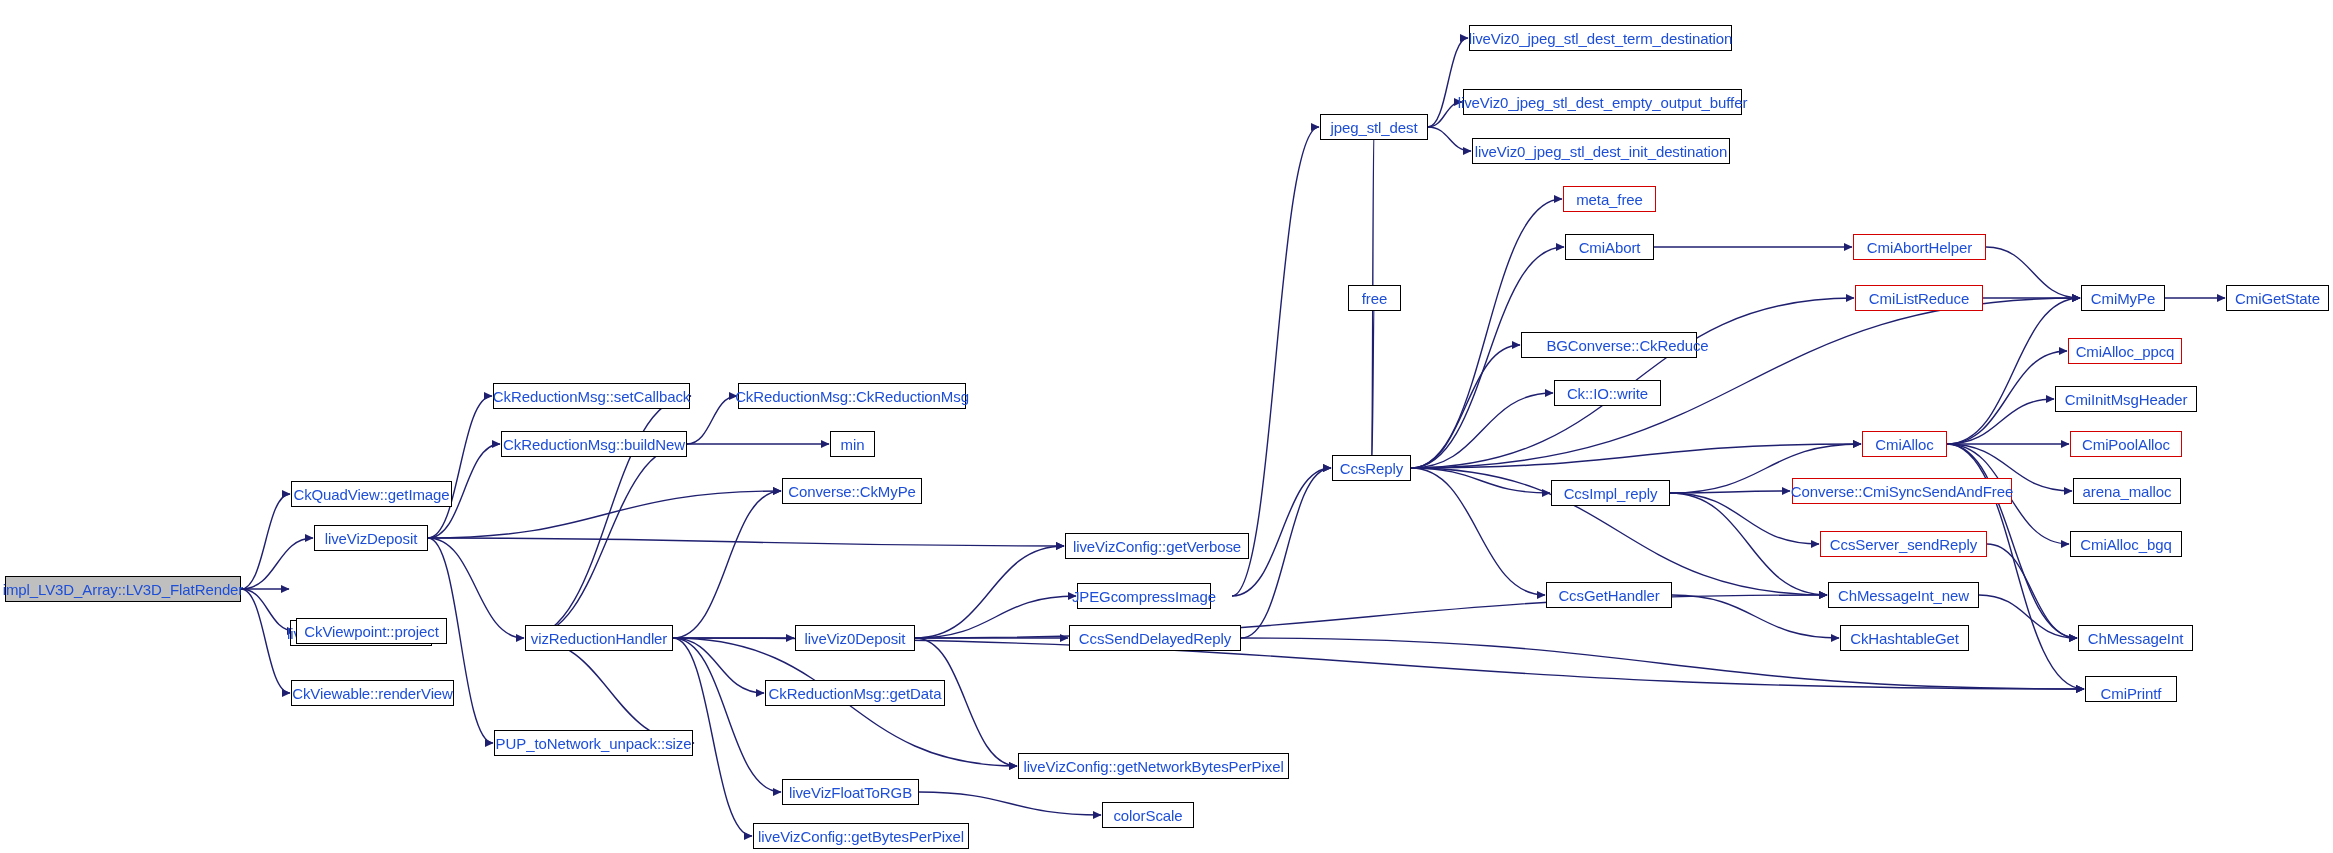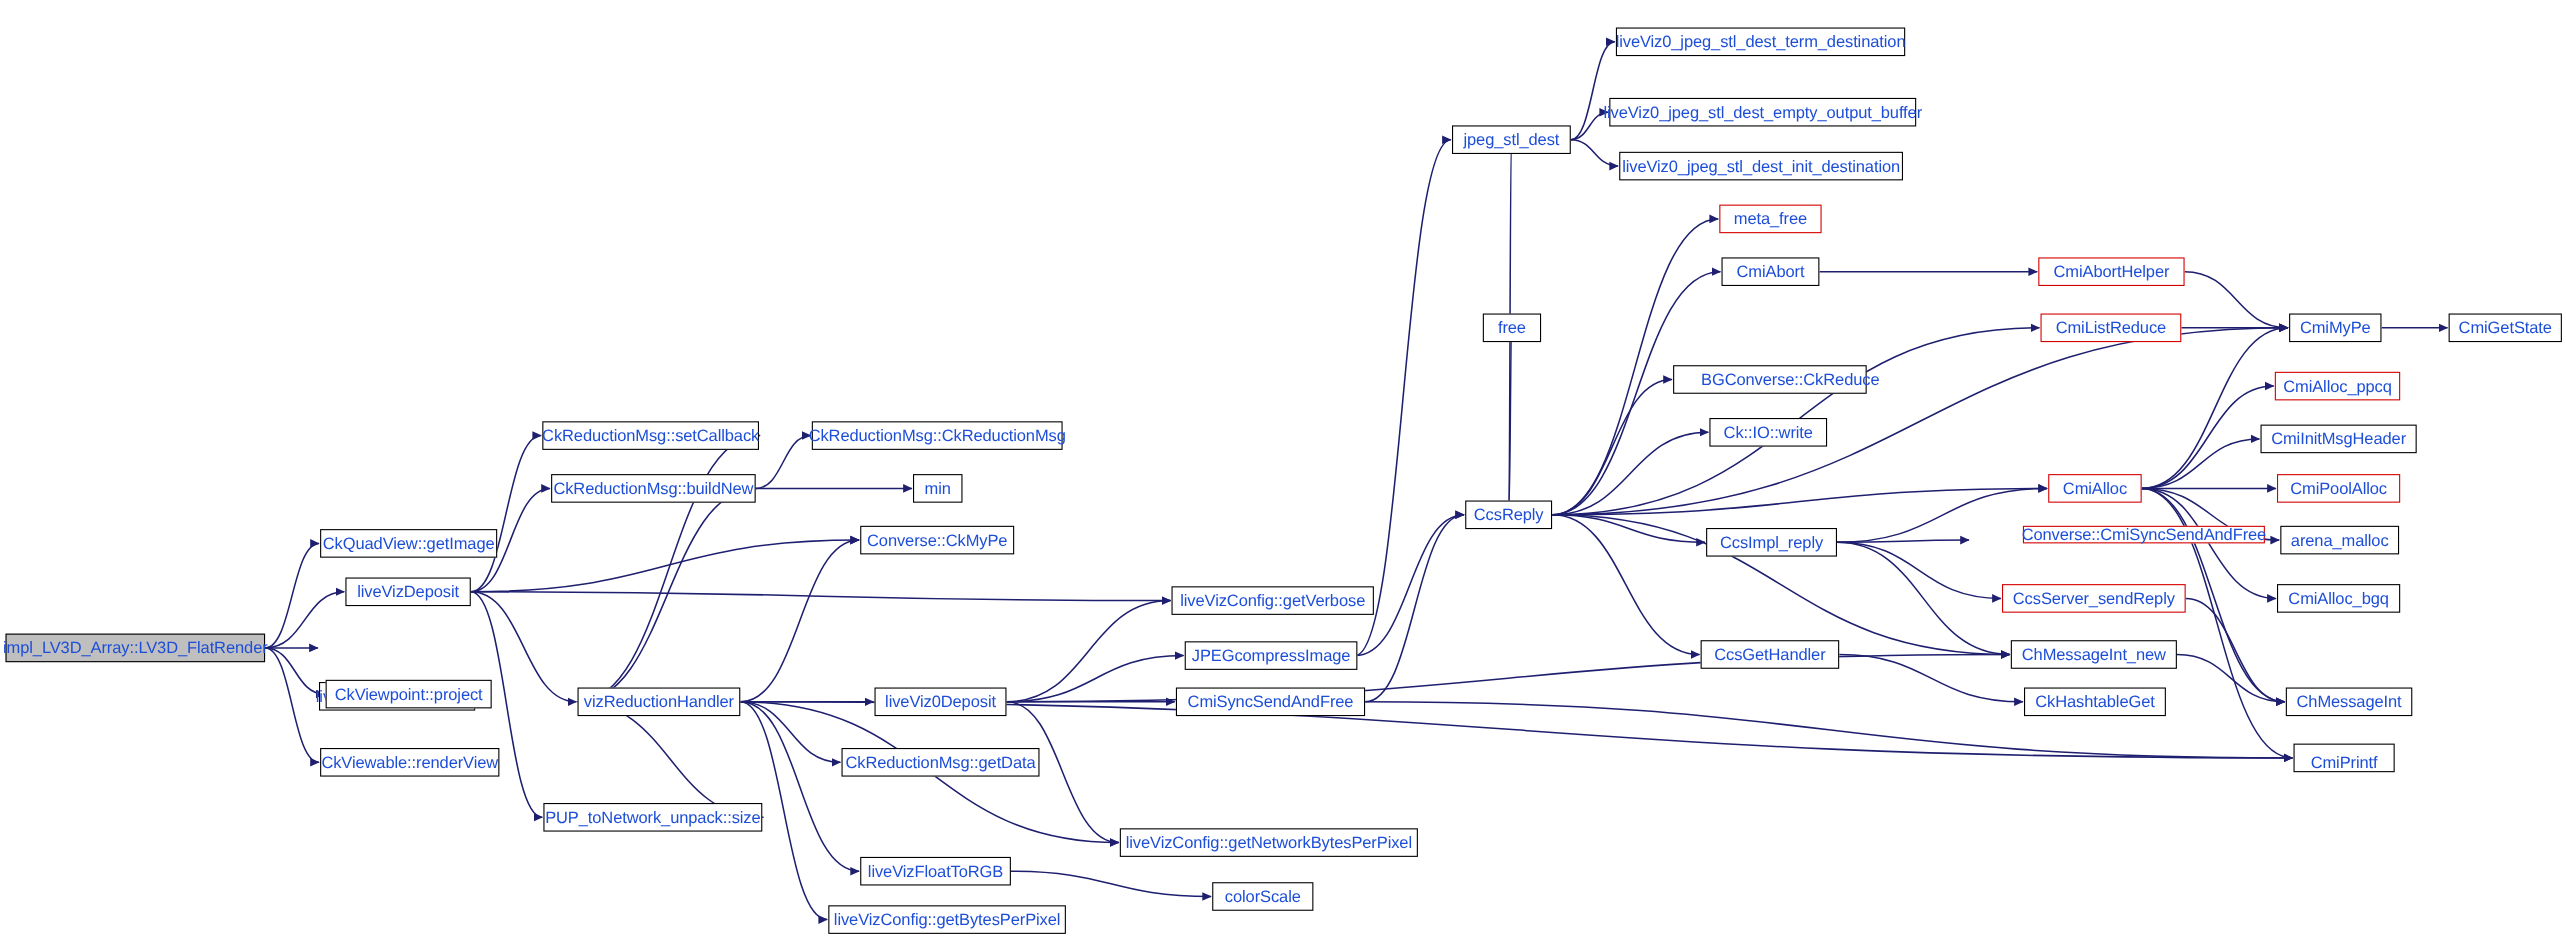--- a/index.html
+++ b/index.html
@@ -159,25 +159,25 @@
       </div>
       <div class="node" style="left: 782px; top: 779px; width: 137px; height: 26px;">
         <span>liveVizFloatToRGB</span>
       </div>
       <div class="node" style="left: 753px; top: 823px; width: 216px; height: 26px;">
         <span>liveVizConfig::getBytesPerPixel</span>
       </div>
       <div class="node" style="left: 1065px; top: 533px; width: 184px; height: 26px;">
         <span>liveVizConfig::getVerbose</span>
       </div>
-      <div class="node" style="left: 1077px; top: 583px; width: 157px; height: 26px;">
+      <div class="node" style="left: 1077px; top: 583px; width: 134px; height: 26px;">
         <span>JPEGcompressImage</span>
       </div>
       <div class="node" style="left: 1069px; top: 625px; width: 172px; height: 26px;">
-        <span>CmiSyncSendAndFree</span>
+        <span>CcsSendDelayedReply</span>
       </div>
       <div class="node" style="left: 1018px; top: 753px; width: 271px; height: 26px;">
         <span>liveVizConfig::getNetworkBytesPerPixel</span>
       </div>
       <div class="node" style="left: 1102px; top: 802px; width: 92px; height: 26px;">
         <span>colorScale</span>
       </div>
       <div class="node" style="left: 1320px; top: 114px; width: 108px; height: 26px;">
         <span>jpeg_stl_dest</span>
       </div>
@@ -216,21 +216,21 @@
       </div>
       <div class="node red" style="left: 1853px; top: 234px; width: 133px; height: 26px;">
         <span>CmiAbortHelper</span>
       </div>
       <div class="node red" style="left: 1855px; top: 285px; width: 128px; height: 26px;">
         <span>CmiListReduce</span>
       </div>
       <div class="node red" style="left: 1862px; top: 431px; width: 85px; height: 26px;">
         <span>CmiAlloc</span>
       </div>
-      <div class="node red" style="left: 1839px; top: 478px; width: 220px; height: 16px;">
+      <div class="node red" style="left: 1792px; top: 478px; width: 220px; height: 26px;">
         <span>Converse::CmiSyncSendAndFree</span>
       </div>
       <div class="node red" style="left: 1820px; top: 531px; width: 167px; height: 26px;">
         <span>CcsServer_sendReply</span>
       </div>
       <div class="node" style="left: 1828px; top: 582px; width: 151px; height: 26px;">
         <span>ChMessageInt_new</span>
       </div>
       <div class="node" style="left: 1840px; top: 625px; width: 129px; height: 26px;">
         <span>CkHashtableGet</span>

